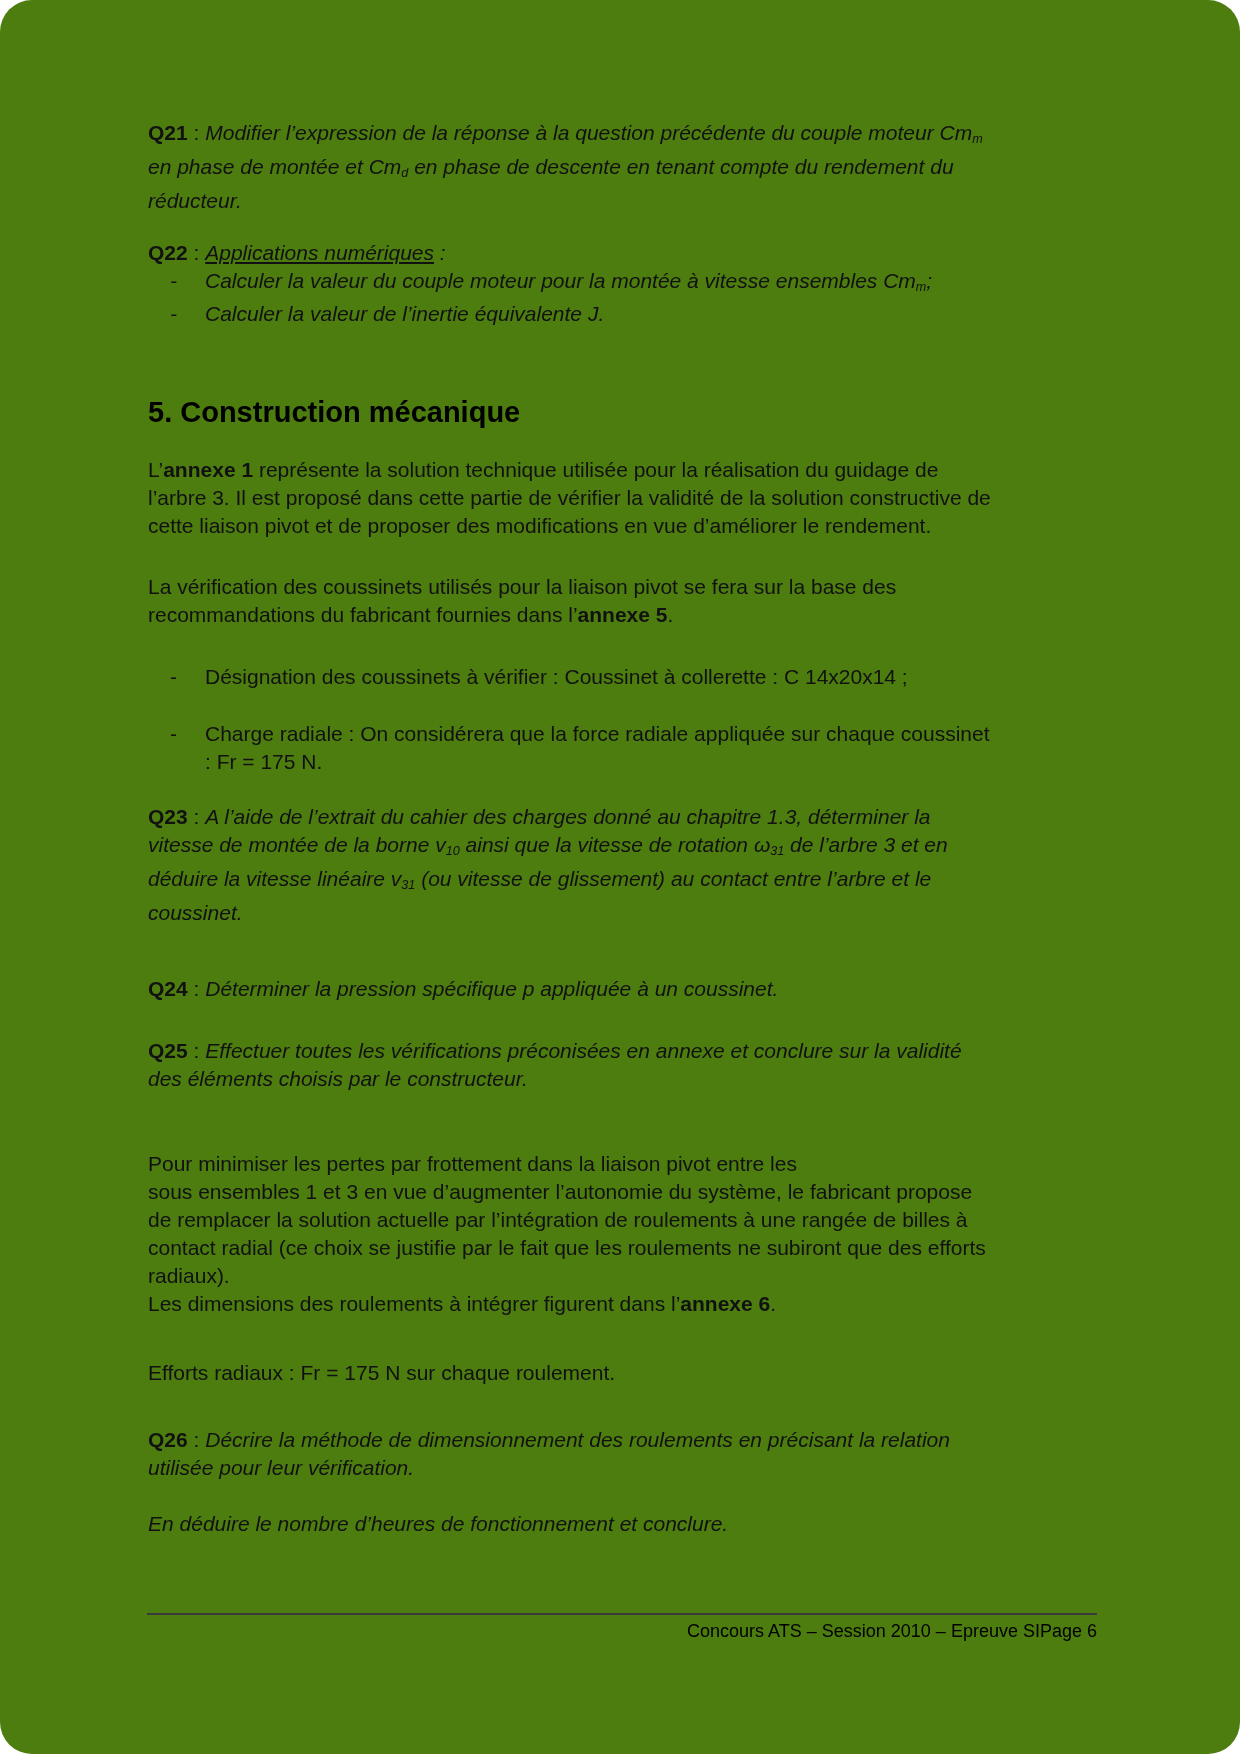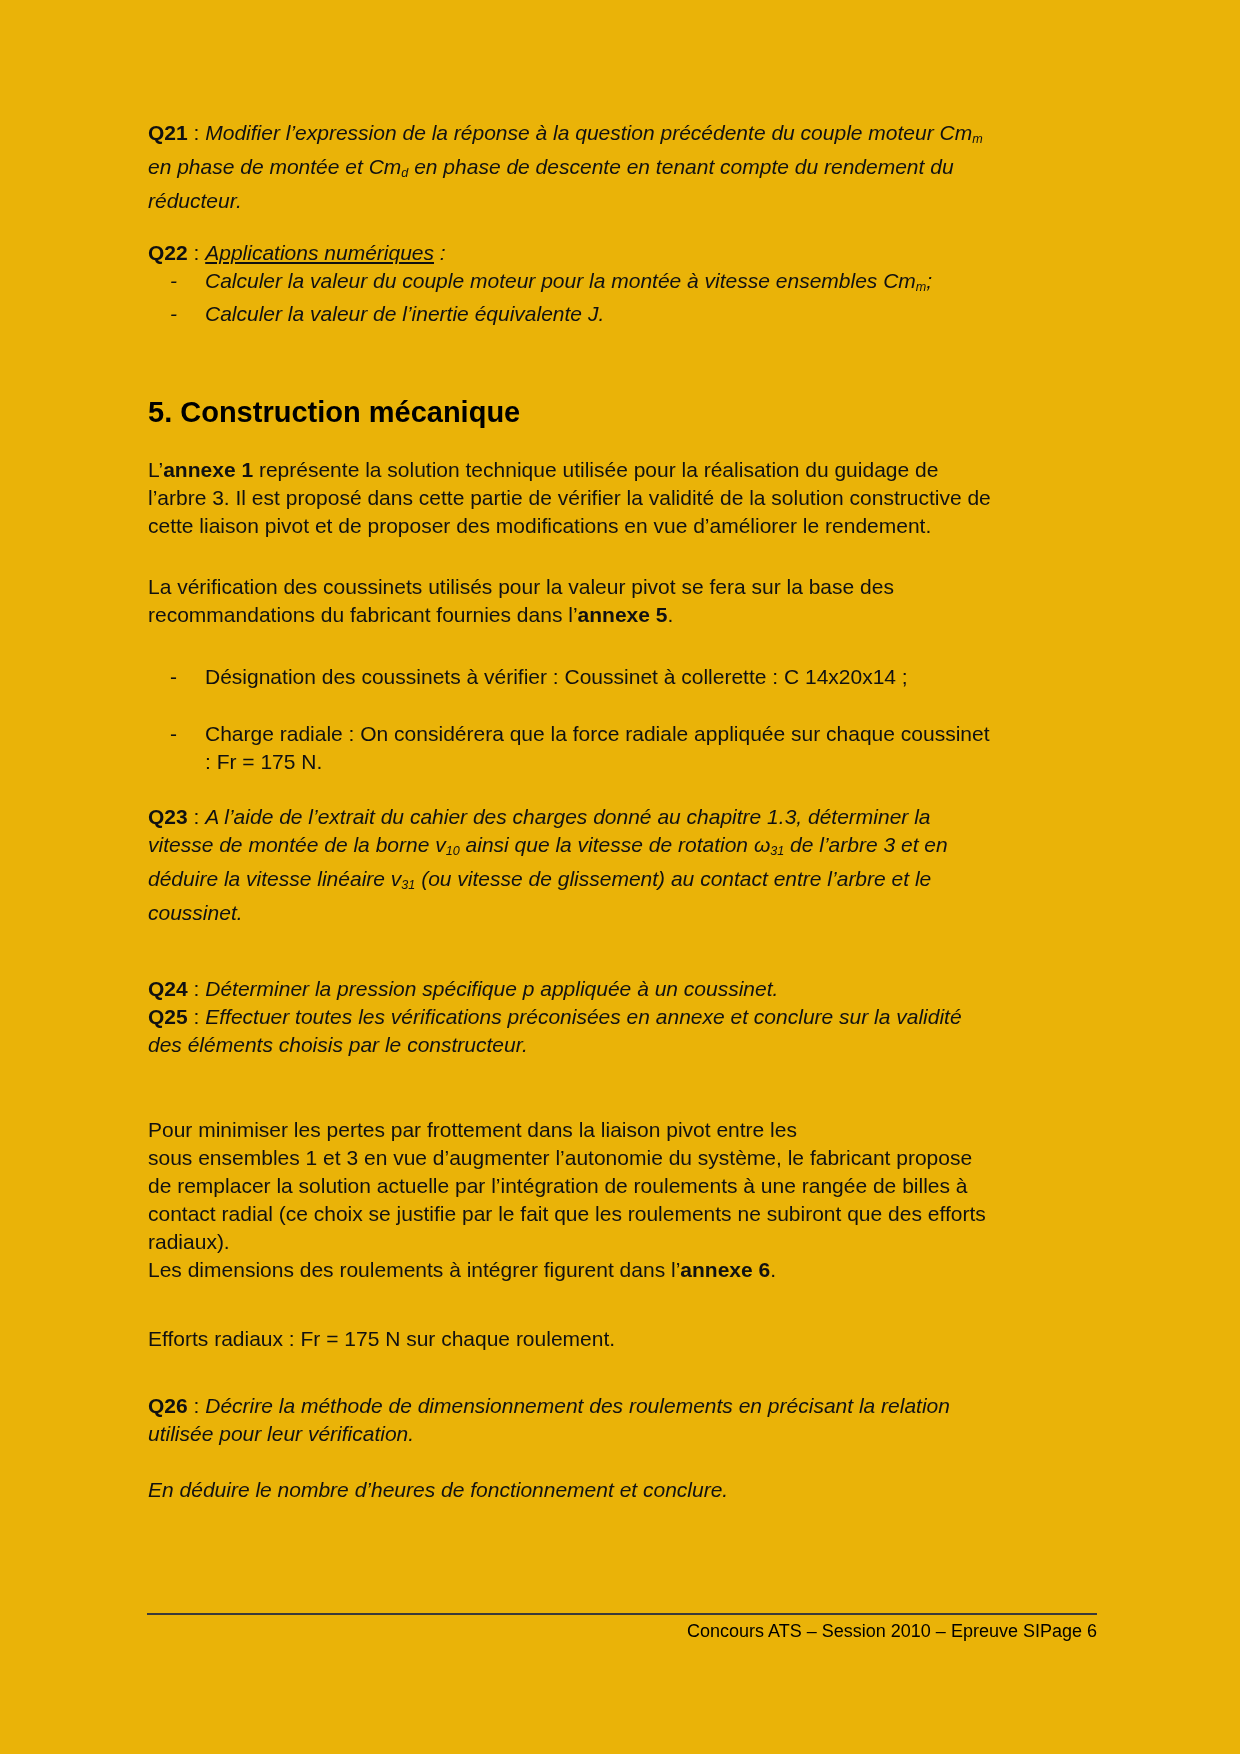--- a/index.html
+++ b/index.html
@@ -4,39 +4,39 @@
 <style>
   html,body{margin:0;padding:0;}
   body{
     width:1240px;height:1754px;
     background:#ffffff;
     font-family:"Liberation Sans","DejaVu Sans",sans-serif;
     color:#111;
     position:relative;
     -webkit-font-smoothing:antialiased;
   }
-  .page{position:absolute;inset:0;background:#eab308;overflow:hidden;}
+  .page{position:absolute;inset:0;background:#4d7c0f;overflow:hidden;border-radius:32px;}
   .content{
     position:absolute;left:148px;top:119px;width:845px;
     font-size:21px;line-height:28px;
   }
   p{margin:0;padding:0;}
   .b{font-weight:700;}
   .i{font-style:italic;}
   .u{text-decoration:underline;}
   .sub{font-size:0.6em;vertical-align:-0.22em;}
   h2{
     margin:66px 0 26px 0;padding:0;
     font-size:29px;line-height:36px;font-weight:700;color:#000;
   }
   .mt-q22{margin-top:24px;}
   .mt-p4{margin-top:33px;}
   .mt-q23{margin-top:27px;}
   .mt-q24{margin-top:48px;}
-  .mt-q25{}
+  .mt-q25{margin-top:34px;}
   .mt-p8{margin-top:57px;}
   .mt-eff{margin-top:41px;}
   .mt-q26{margin-top:39px;}
   .bullet{display:flex;align-items:flex-start;}
   .bullet .bm{flex:0 0 57px;padding-left:22px;box-sizing:border-box;}
   .bullet .bt{flex:1 1 auto;}
   .mt-bA{margin-top:34px;}
   .mt-bB{margin-top:29px;}
   .footer{
     position:absolute;left:147px;top:1613px;width:950px;
@@ -61,21 +61,21 @@
       </div>
     <div class="bullet">
         <span class="bm i">-</span>
         <span class="bt i">Calculer la valeur de l’inertie équivalente J.</span>
       </div>
 
     <h2>5. Construction mécanique</h2>
 
     <p><span>L’</span><span class="b">annexe 1</span><span> représente la solution technique utilisée pour la réalisation du guidage de l’arbre 3. Il est proposé dans cette partie de vérifier la validité de la solution constructive de cette liaison pivot et de proposer des modifications en vue d’améliorer le rendement.</span></p>
 
-    <p class="mt-p4"><span>La vérification des coussinets utilisés pour la valeur pivot se fera sur la base des recommandations du fabricant fournies dans l’</span><span class="b">annexe 5</span><span>.</span></p>
+    <p class="mt-p4"><span>La vérification des coussinets utilisés pour la liaison pivot se fera sur la base des recommandations du fabricant fournies dans l’</span><span class="b">annexe 5</span><span>.</span></p>
 
     <div class="bullet mt-bA">
         <span class="bm">-</span>
         <span class="bt">Désignation des coussinets à vérifier : Coussinet à collerette : C 14x20x14 ;</span>
       </div>
     <div class="bullet mt-bB">
         <span class="bm">-</span>
         <span class="bt">Charge radiale : On considérera que la force radiale appliquée sur chaque coussinet : Fr = 175 N.</span>
       </div>
 

